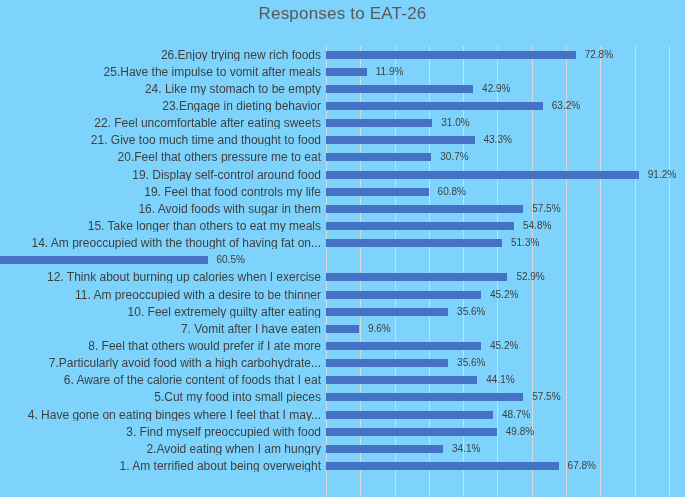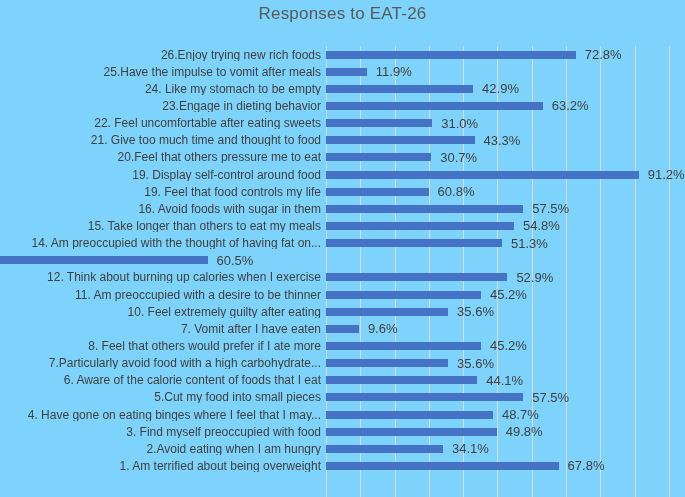--- a/index.html
+++ b/index.html
@@ -65,21 +65,21 @@
     width: 359px;
     height: 100%;
   }
   .bar {
     height: 8px;
     background: #4472c4;
     flex: 0 0 auto;
   }
   .val {
     margin-left: 9px;
-    font-size: 13px;
+    font-size: 10px;
     line-height: 1;
     color: #404040;
     white-space: nowrap;
     text-align: center;
   }
 </style>
 </head>
 <body>
 
 <div id="stage">

